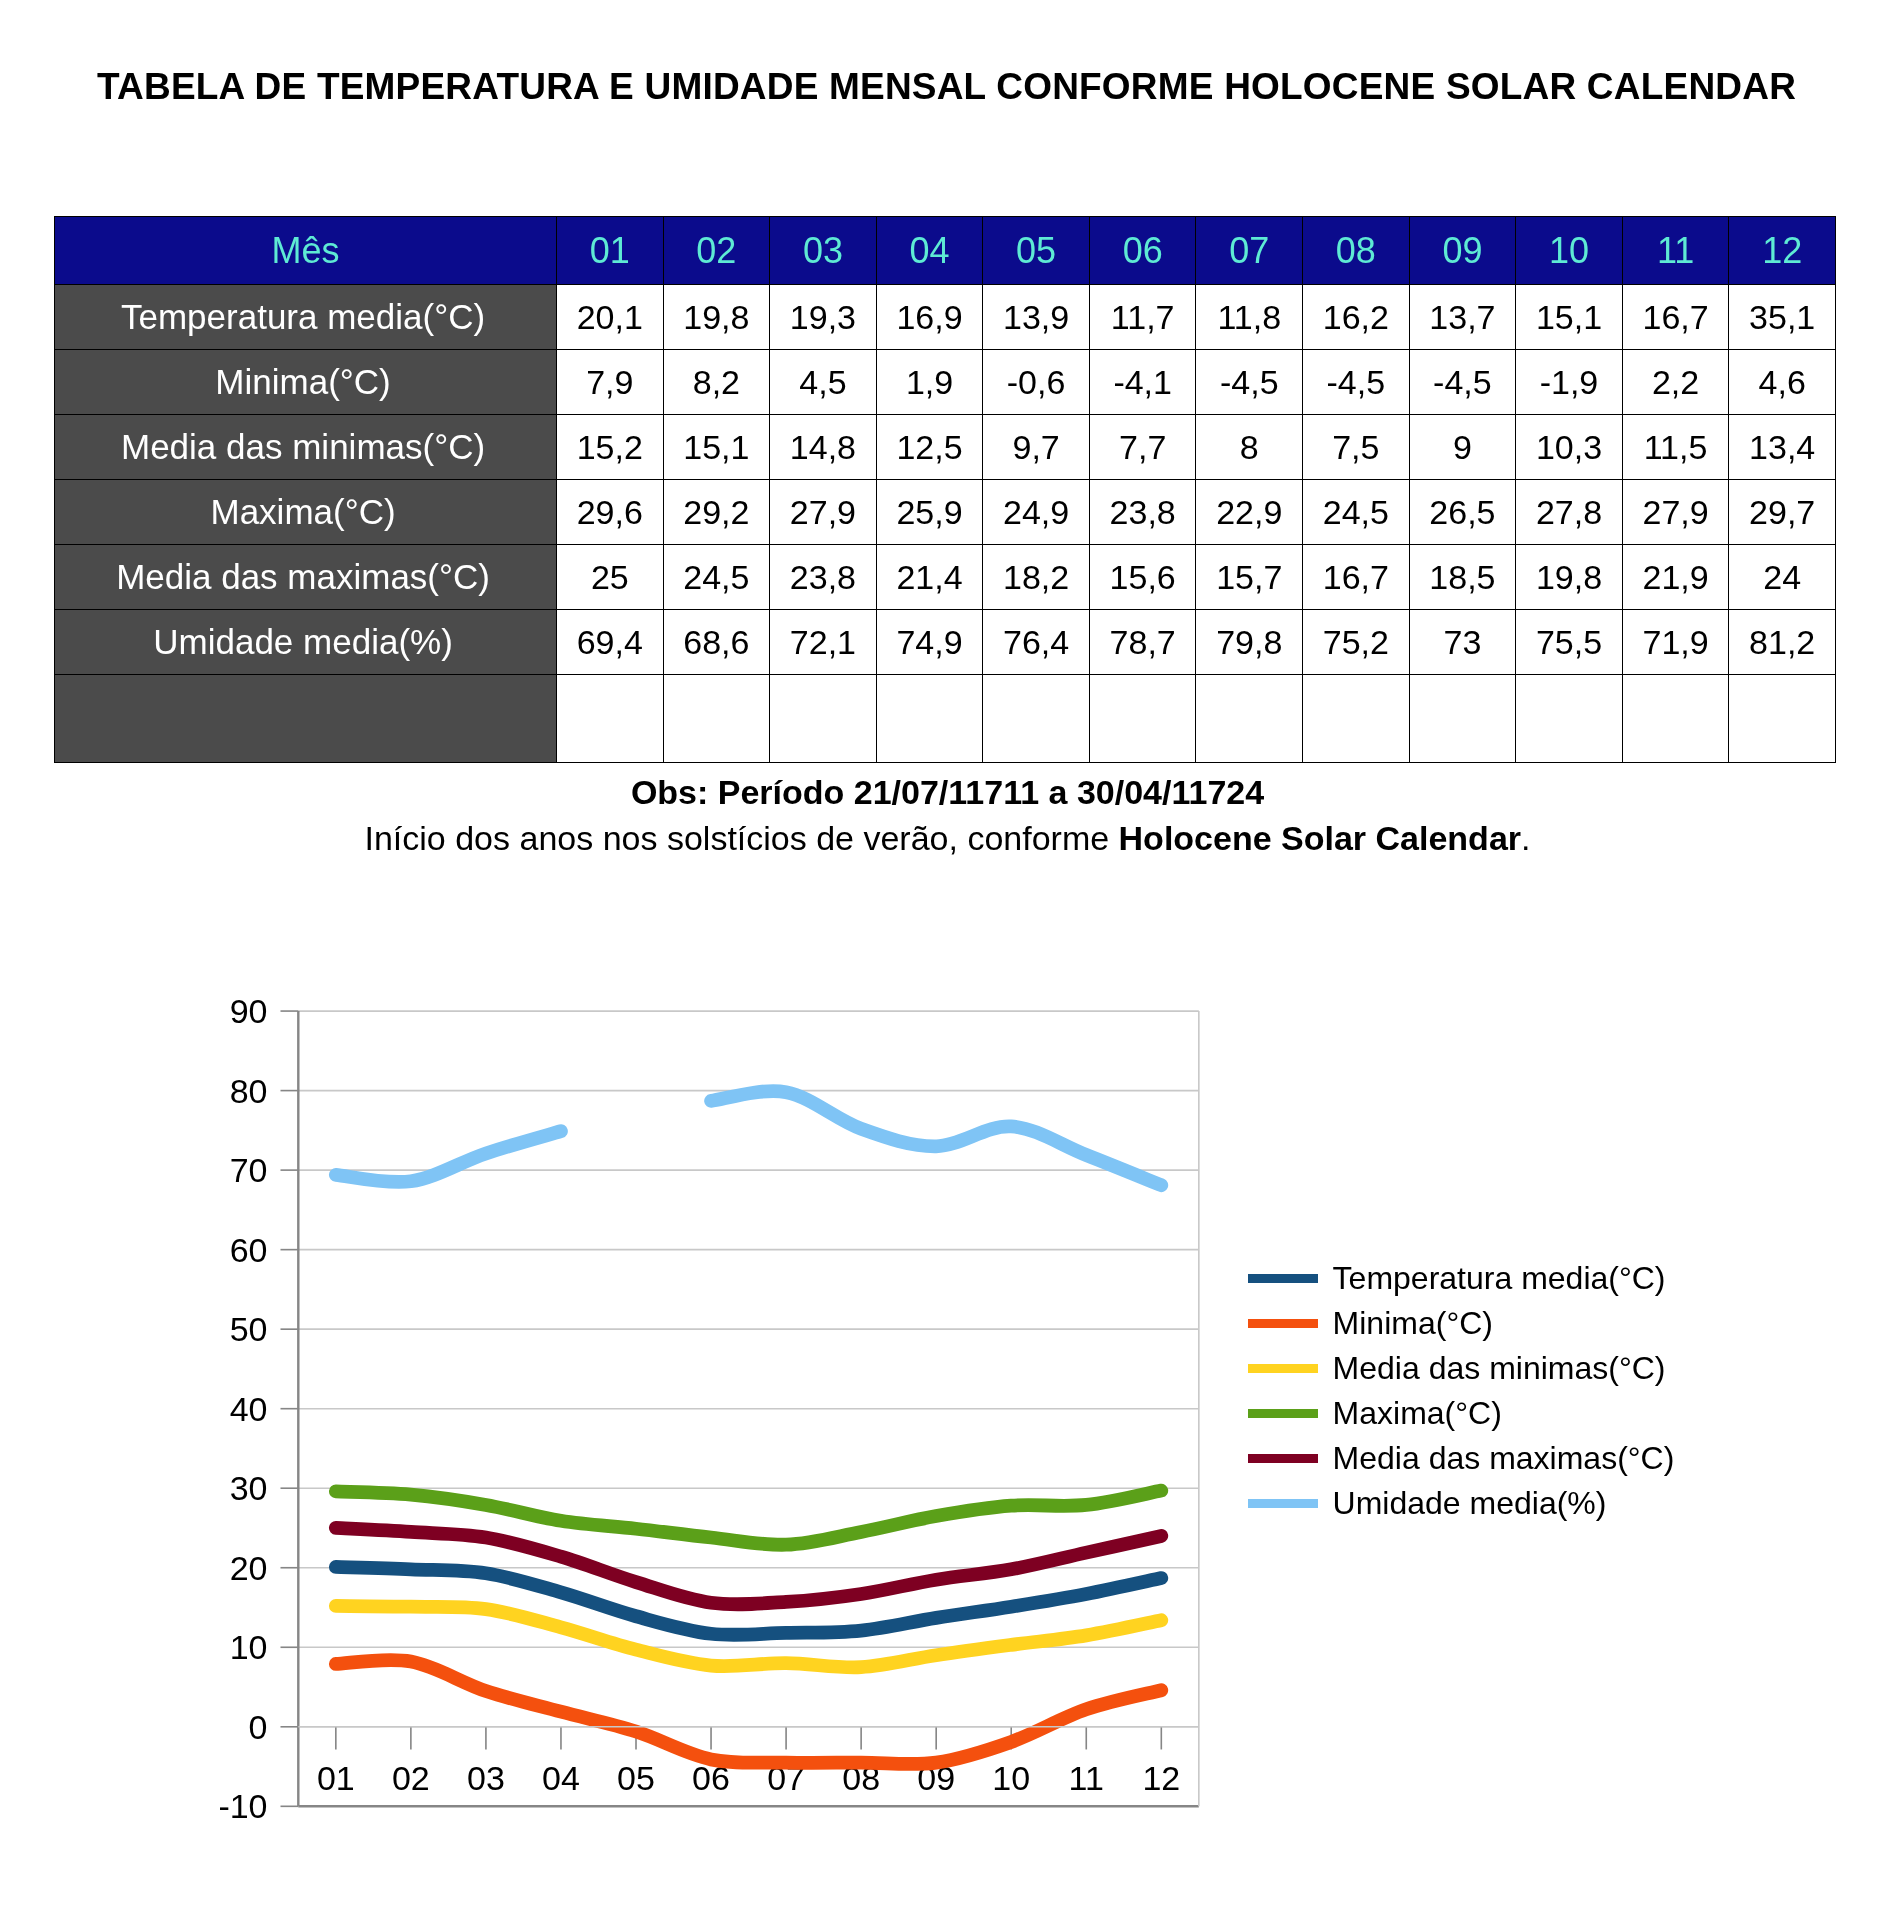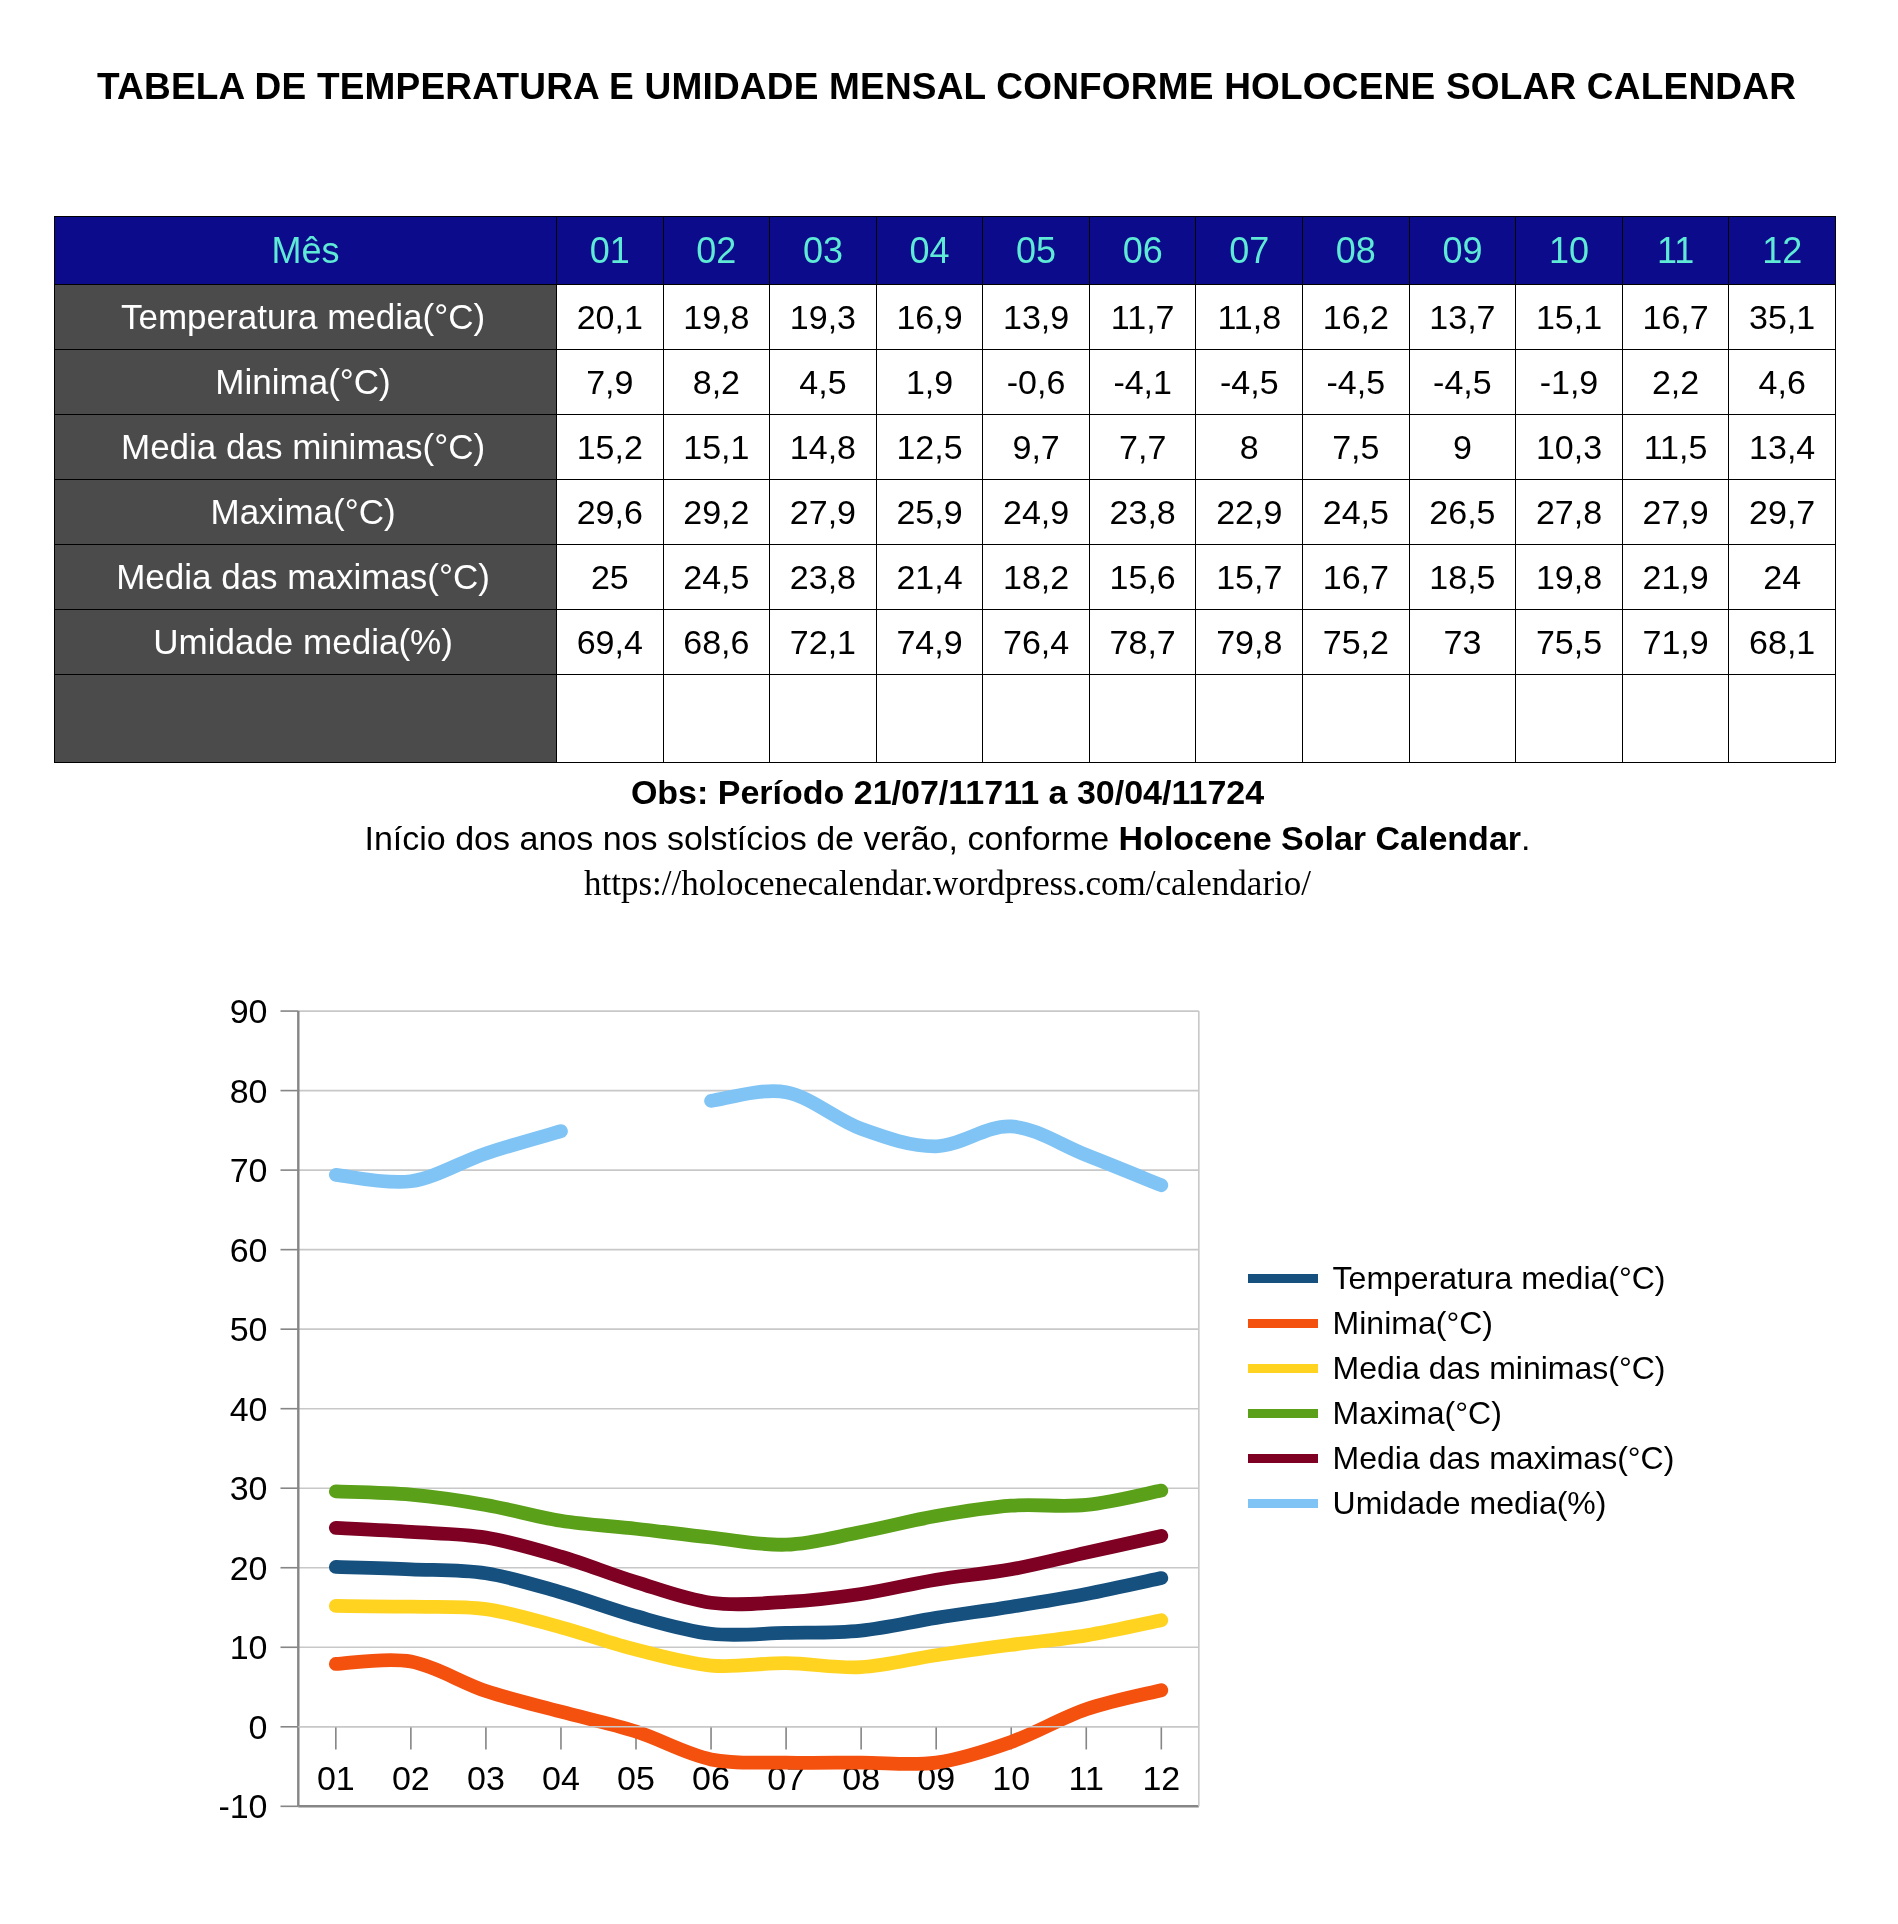--- a/index.html
+++ b/index.html
@@ -235,21 +235,21 @@
           <td class="val">68,6</td>
           <td class="val">72,1</td>
           <td class="val">74,9</td>
           <td class="val">76,4</td>
           <td class="val">78,7</td>
           <td class="val">79,8</td>
           <td class="val">75,2</td>
           <td class="val">73</td>
           <td class="val">75,5</td>
           <td class="val">71,9</td>
-          <td class="val">68,1</td>
+          <td class="val">81,2</td>
         </tr>
         <tr class="filler">
           <td class="rowlabel"></td>
           <td class="val"></td>
           <td class="val"></td>
           <td class="val"></td>
           <td class="val"></td>
           <td class="val"></td>
           <td class="val"></td>
           <td class="val"></td>
@@ -259,21 +259,20 @@
           <td class="val"></td>
           <td class="val"></td>
         </tr>
       </tbody>
   </table>
 </div>
 
 <div id="obs-block">
   <div class="obs-line-1">Obs: Período 21/07/11711 a 30/04/11724</div>
   <div class="obs-line-2"><span>Início dos anos nos solstícios de verão, conforme </span><b>Holocene Solar Calendar</b><span>.</span></div>
-  <div class="obs-url">https://holocenecalendar.wordpress.com/calendario/</div>
 </div>
 
 <div id="chart-area">
   <svg id="chart-svg" width="1898" height="907" viewBox="0 0 2343 1120">
     <g id="chart-grid">
         <line x1="346" y1="1050" x2="368" y2="1050" stroke="#868686" stroke-width="2"></line>
         <line x1="368" y1="951.8" x2="1480" y2="951.8" stroke="#C8C8C8" stroke-width="2"></line>
         <line x1="346" y1="951.8" x2="368" y2="951.8" stroke="#868686" stroke-width="2"></line>
         <line x1="368" y1="853.6" x2="1480" y2="853.6" stroke="#C8C8C8" stroke-width="2"></line>
         <line x1="346" y1="853.6" x2="368" y2="853.6" stroke="#868686" stroke-width="2"></line>

